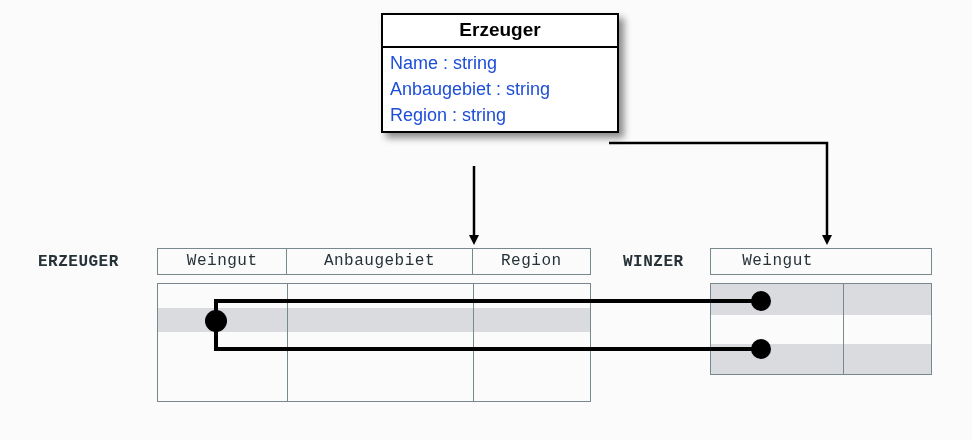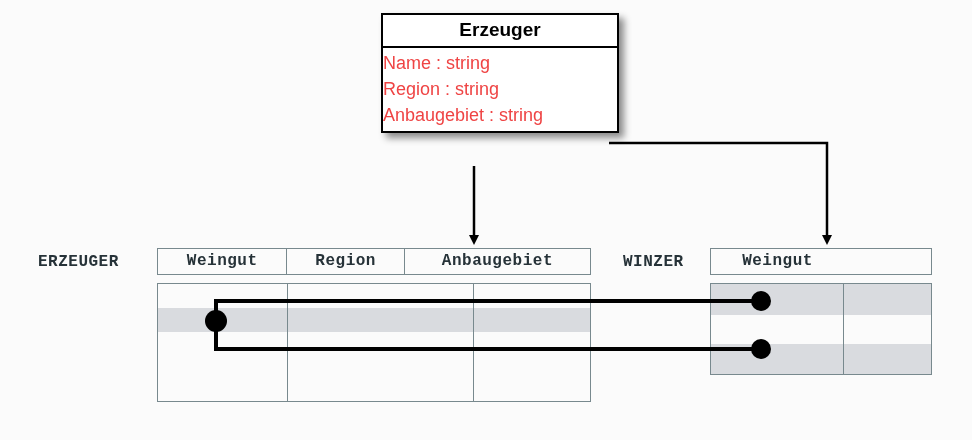--- a/index.html
+++ b/index.html
@@ -42,21 +42,22 @@
     border-bottom: 2px solid #000000;
     color: #000;
   }
   .uml-attrs {
     padding: 2px 0 3px 0;
   }
   .uml-attr {
     font-family: "Liberation Sans", sans-serif;
     font-size: 18px;
     line-height: 26px;
-    color: #ef4444;
+    padding-left: 7px;
+    color: #1d4ed8;
     white-space: nowrap;
   }
 
   
   .rel-label {
     position: absolute;
     font-family: "Liberation Mono", monospace;
     font-weight: bold;
     font-size: 16px;
     color: #263238;
@@ -67,21 +68,21 @@
     position: absolute;
     display: flex;
     box-sizing: border-box;
     border: 1px solid #78898e;
     background: #fbfbfb;
     z-index: 3;
   }
   .tbl-header .cell {
     box-sizing: border-box;
     font-family: "Liberation Mono", monospace;
-    font-weight: bold;
+    font-weight: normal;
     font-size: 16px;
     color: #263238;
     text-align: center;
     line-height: 25px;
     height: 25px;
     border-right: 1px solid #78898e;
     letter-spacing: 0.5px;
     white-space: nowrap;
     overflow: hidden;
   }
@@ -122,31 +123,31 @@
 </style>
 </head>
 <body>
 
 <div id="canvas">
 
   <div class="uml-box">
     <div class="uml-title">Erzeuger</div>
     <div class="uml-attrs">
       <div class="uml-attr">Name : string</div>
+      <div class="uml-attr">Anbaugebiet : string</div>
       <div class="uml-attr">Region : string</div>
-      <div class="uml-attr">Anbaugebiet : string</div>
     </div>
   </div>
 
   <div class="rel-label" style="left:38px; top:253px;">ERZEUGER</div>
 
   <div class="tbl-header" style="left:157px; top:248px; width:434px; height:27px;">
     <div class="cell" style="width:130px;">Weingut</div>
+    <div class="cell" style="width:186px;">Anbaugebiet</div>
     <div class="cell" style="width:118px;">Region</div>
-    <div class="cell" style="width:186px;">Anbaugebiet</div>
   </div>
 
   <div class="tbl-body" style="left:157px; top:283px; width:434px; height:119px;">
     <div class="row" style="height:24px;">
       <div class="cell" style="width:130px;"></div>
       <div class="cell" style="width:186px;"></div>
       <div class="cell" style="width:116px;"></div>
     </div>
     <div class="row hl" style="height:24px;">
       <div class="cell" style="width:130px;"></div>

